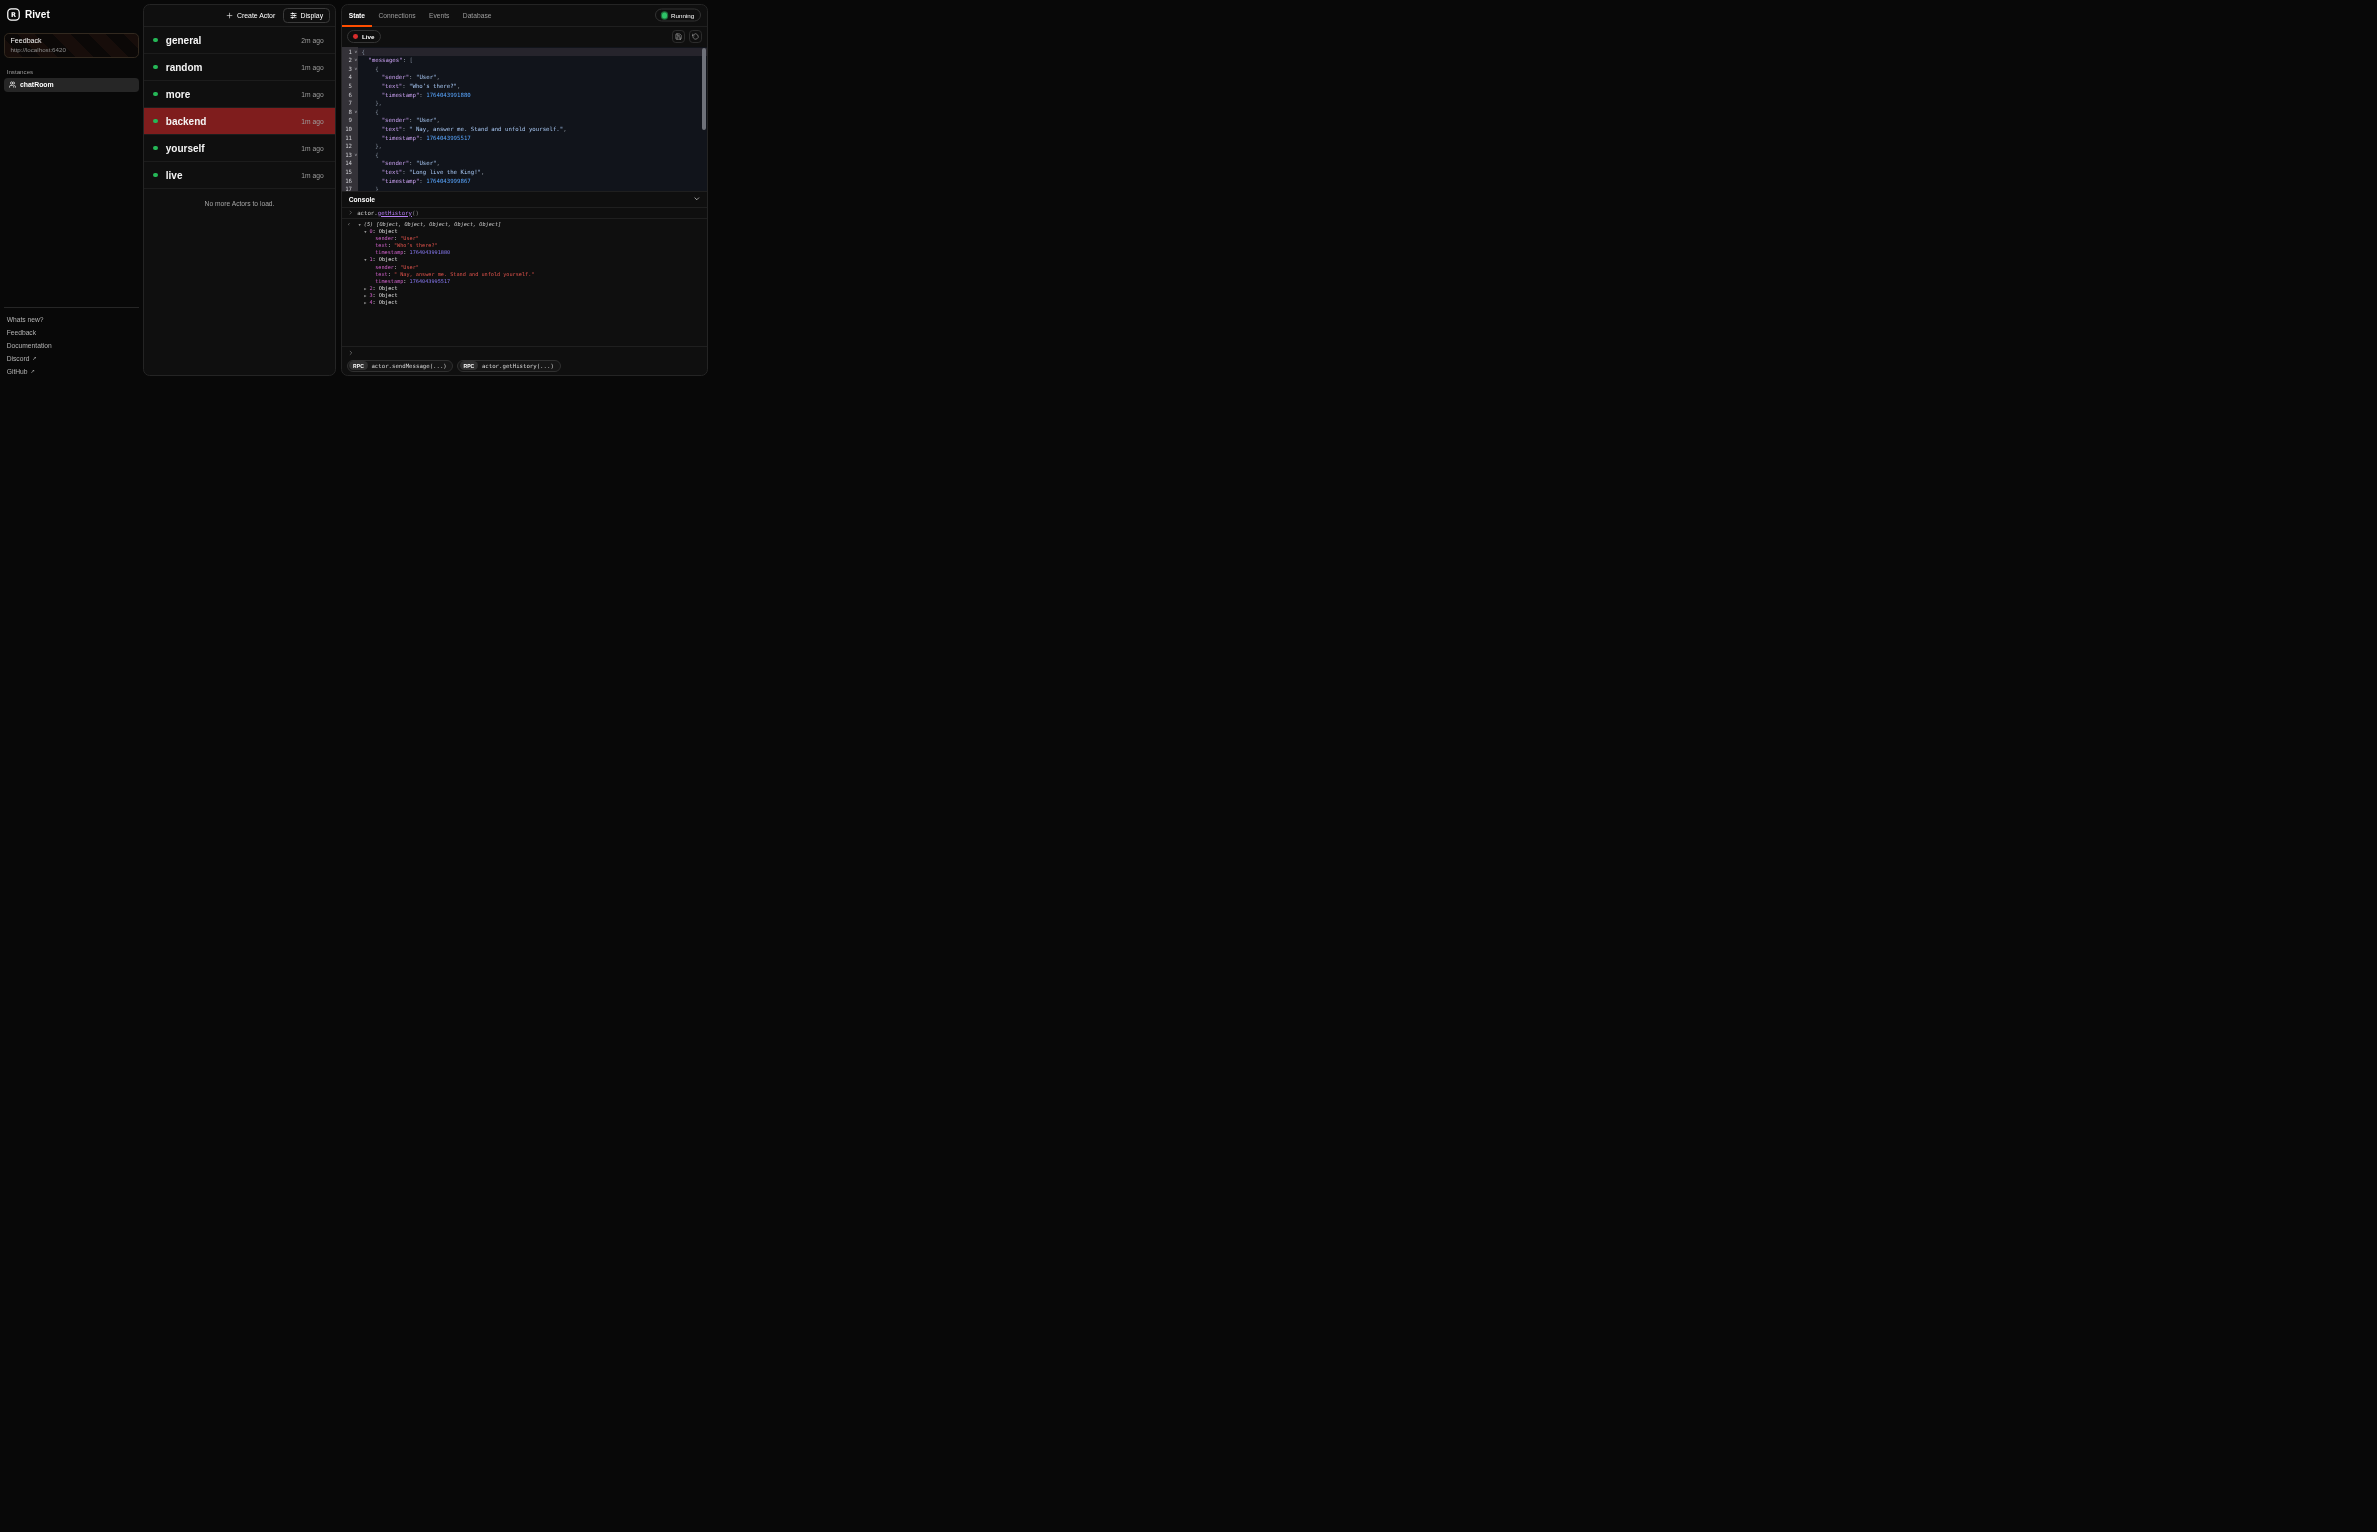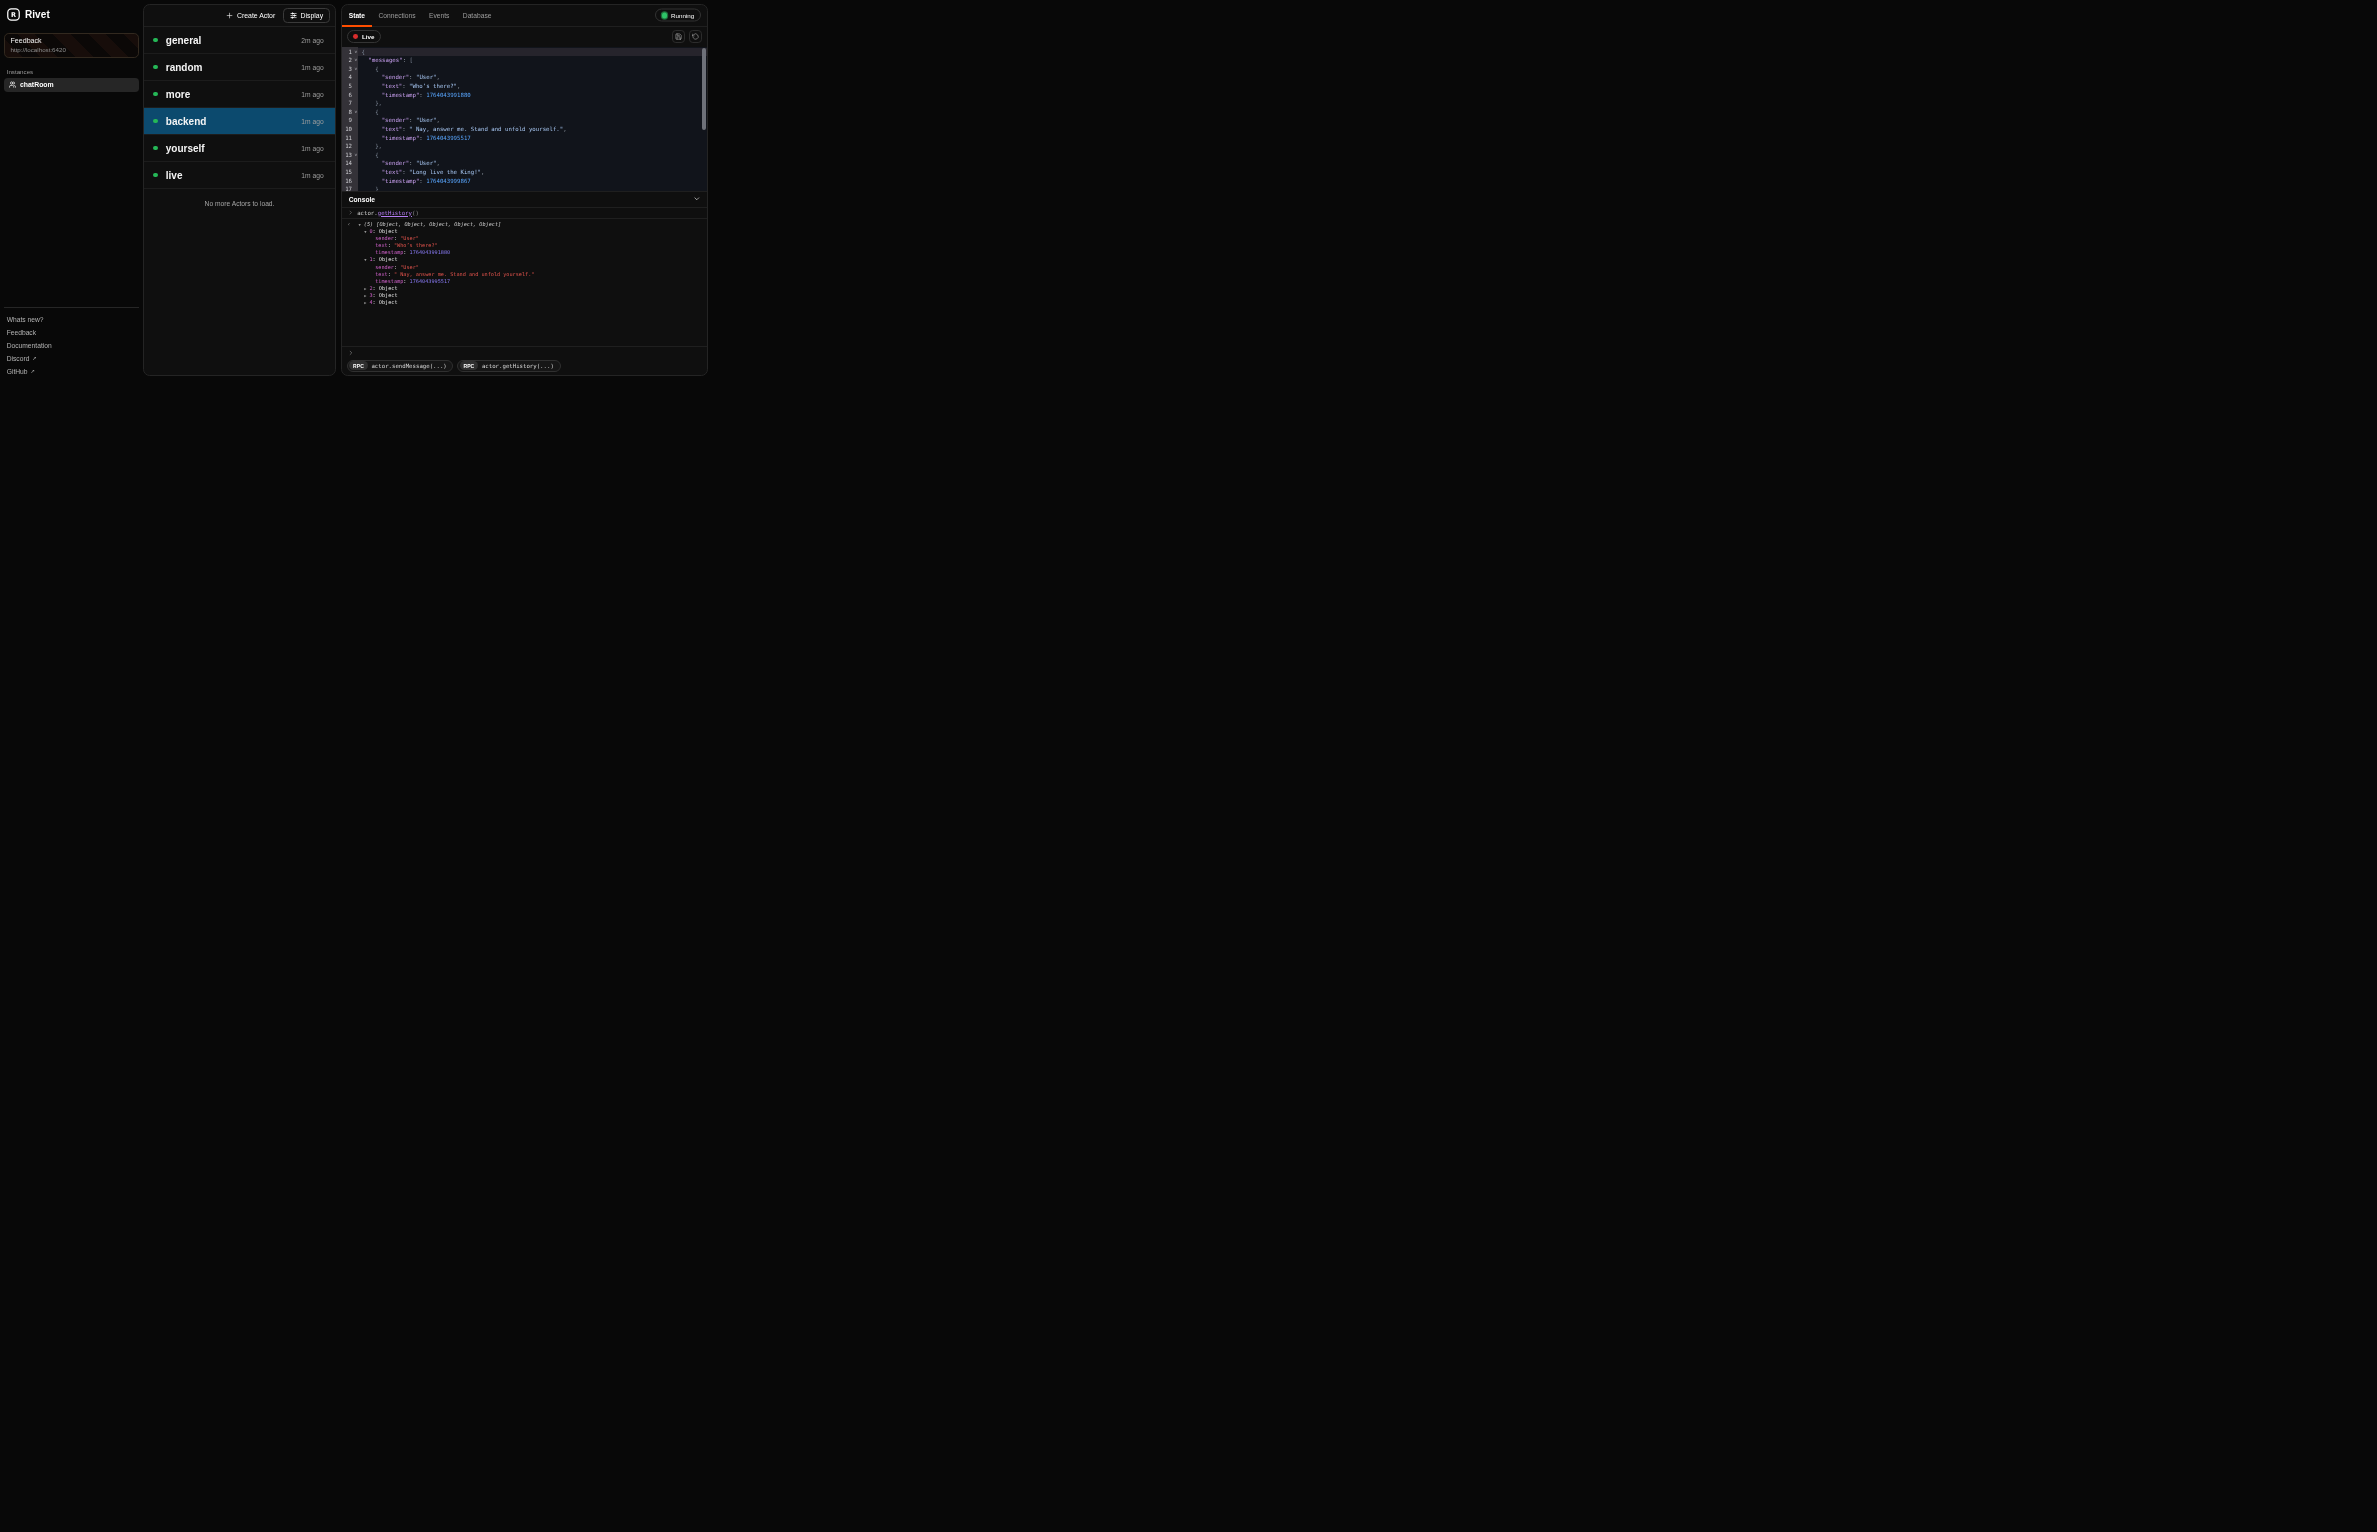--- a/index.html
+++ b/index.html
@@ -35,21 +35,21 @@
   .ap-header { height:22.3px; border-bottom:0.5px solid #1f1f1f; display:flex; align-items:center;
                justify-content:flex-end; gap:2.9px; padding:0 5.2px; }
   .create-btn { display:flex; align-items:center; gap:3.8px; color:#fff; font-size:6.9px; font-weight:500;
                 padding:0 4.8px; height:14.3px; background:transparent; border:0; cursor:pointer;
                 font-family:"Liberation Sans",sans-serif; }
   .display-btn { display:flex; align-items:center; gap:3.8px; color:#fff; font-size:6.9px; font-weight:500;
                  height:14.7px; padding:0 5.7px; background:transparent; border:0.5px solid #3a3a3a; border-radius:4.3px;
                  cursor:pointer; font-family:"Liberation Sans",sans-serif; }
   .actor-row { height:27px; display:flex; align-items:center; padding:0 11.4px 0 9px;
                border-bottom:0.5px solid #1c1c1c; cursor:pointer; }
-  .actor-row.sel { background:#0c4a6e; }
+  .actor-row.sel { background:#7f1d1d; }
   .a-dot { width:4.8px; height:4.8px; border-radius:50%; background:#25b857; flex:none; }
   .a-name { margin-left:8px; font-size:10px; font-weight:600; color:#f5f5f5; }
   .a-age { margin-left:auto; font-size:6.7px; color:#9e9e9e; }
   .empty-note { text-align:center; margin-top:11.4px; font-size:6.7px; color:#a6a6a6; }
 
   
   .inspector { left:341px; width:367px; display:flex; flex-direction:column; overflow:hidden; }
   .tabbar { height:22.3px; flex:none; border-bottom:0.5px solid #1f1f1f; display:flex; align-items:center; position:relative; }
   .tab { padding:0 6.7px; height:100%; display:flex; align-items:center; font-size:6.7px; color:#9d9d9d;
          position:relative; cursor:pointer; }

